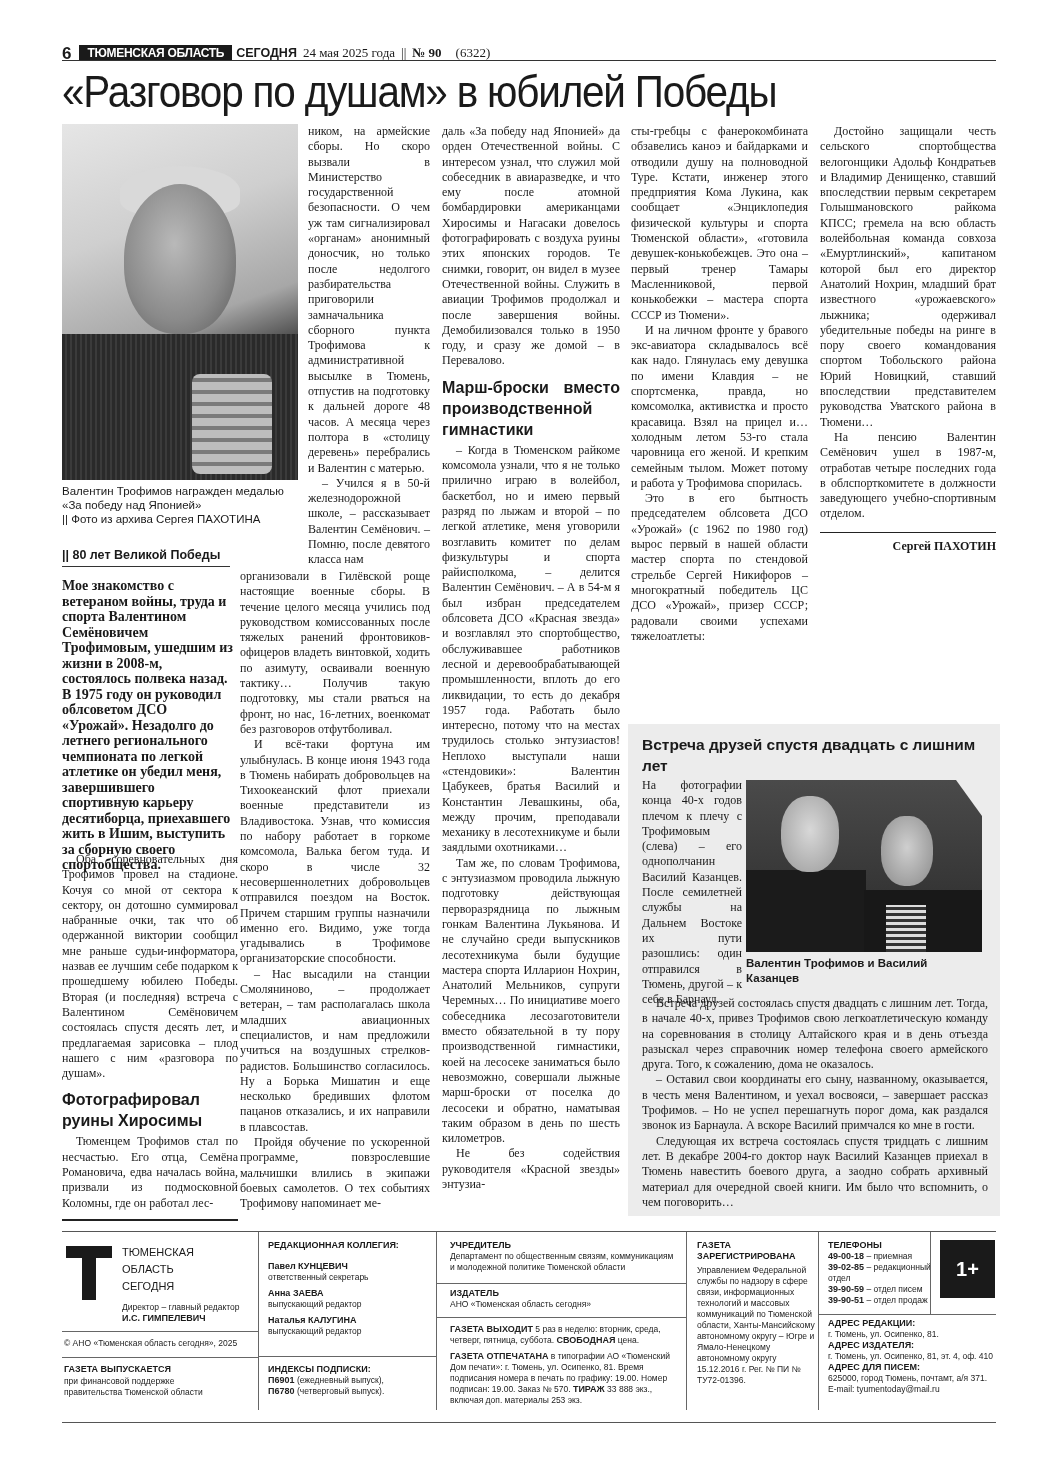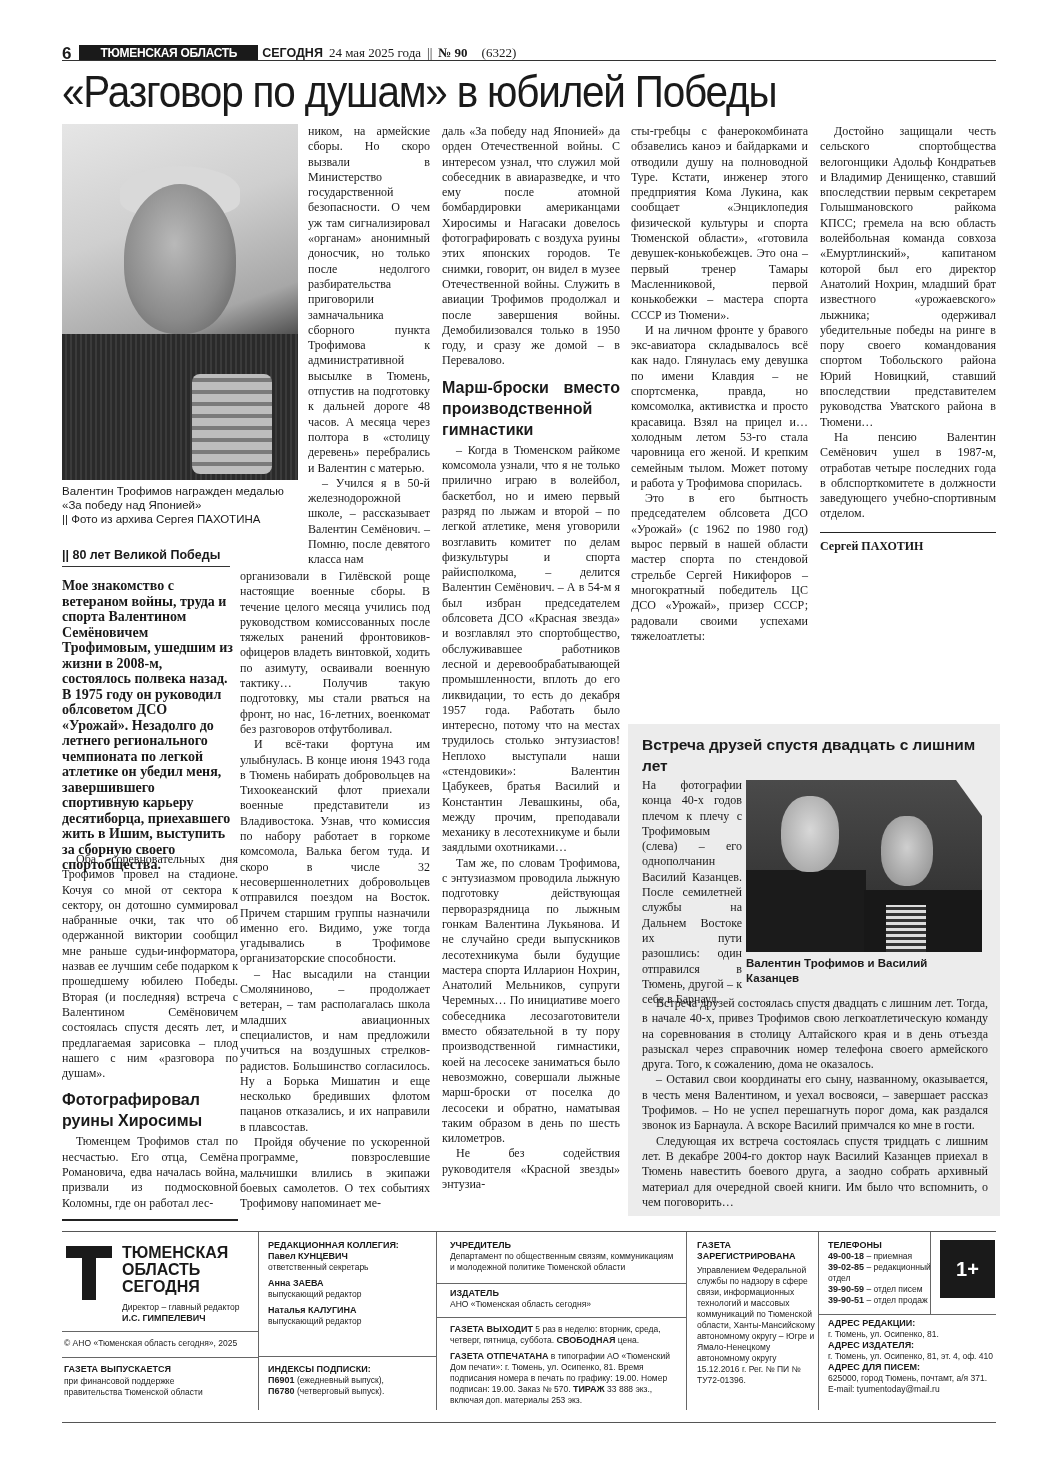--- a/index.html
+++ b/index.html
@@ -1,37 +1,37 @@
 <!DOCTYPE html>
 <html><head>
 <meta charset="utf-8">
 <style>
 *{box-sizing:border-box;margin:0;padding:0}
 body{width:1058px;height:1464px;background:#fff;color:#1a1a1a;position:relative;overflow:hidden;font-family:"Liberation Serif","DejaVu Serif",serif}
 .abs{position:absolute}
 .hdr{left:62px;top:44px;height:18px;display:flex;align-items:center;font-size:13px;white-space:nowrap}
 .pn{font-family:"Liberation Sans",sans-serif;font-size:17px;font-weight:bold;margin-right:8px;line-height:1}
-.brand{background:#1a1a1a;color:#fff;font-family:"Liberation Sans",sans-serif;font-weight:bold;font-size:12px;padding:1px 21px;letter-spacing:-.3px}
+.brand{background:#1a1a1a;color:#fff;font-family:"Liberation Sans",sans-serif;font-weight:bold;font-size:12px;padding:1px 8px;letter-spacing:-.3px}
 .brand2{font-family:"Liberation Sans",sans-serif;font-weight:bold;font-size:12.5px;margin:0 6px 0 4px}
 .hdr-line{left:62px;top:60px;width:934px;height:1px;background:#333}
 .title{left:62px;top:64px;width:940px;font-family:"Liberation Sans",sans-serif;font-size:44px;line-height:56px;letter-spacing:-1.3px;font-weight:normal;transform:scaleX(.92);transform-origin:left}
 .photo1{left:62px;top:124px;width:236px;height:356px;background:linear-gradient(160deg,#e6e6e6 0%,#cfcfcf 30%,#a7a7a7 55%,#3a3a3a 70%,#262626 100%);overflow:hidden}
 .photo1 .face{position:absolute;left:62px;top:60px;width:112px;height:150px;border-radius:50% 50% 45% 45%;background:radial-gradient(ellipse at 45% 40%,#b9b9b9,#8a8a8a 60%,#5a5a5a)}
 .photo1 .hair{position:absolute;left:58px;top:42px;width:120px;height:50px;border-radius:50% 50% 30% 30%;background:#d9d9d9}
 .photo1 .suit{position:absolute;left:0;top:210px;width:236px;height:146px;background:repeating-linear-gradient(90deg,#2a2a2a 0 3px,#3b3b3b 3px 5px)}
 .photo1 .medals{position:absolute;left:130px;top:250px;width:80px;height:100px;background:repeating-linear-gradient(0deg,#bdbdbd 0 8px,#7a7a7a 8px 12px);border-radius:8px}
 .cap{font-family:"Liberation Sans",sans-serif;font-size:11.5px;line-height:14px}
 .cap b{font-weight:normal}
 .rubric{left:62px;top:548px;width:168px;font-family:"Liberation Sans",sans-serif;font-weight:bold;font-size:12.5px;border-bottom:1px solid #333;padding-bottom:4px}
 .lead{left:62px;top:578px;width:172px;font-weight:bold;font-size:14px;line-height:15.5px}
 .col{font-size:12px;line-height:15.3px;text-align:justify;hyphens:auto}
 .col p{text-indent:14px}
 .sub{font-family:"Liberation Sans",sans-serif;font-weight:bold;font-size:16px;line-height:21px;margin:8px 0 3px}
 .rule{height:2px;background:#222}
-.author{font-weight:bold;font-size:12px;}
+.author{font-weight:bold;font-size:12px;text-align:right}
 .box{left:628px;top:724px;width:372px;height:492px;background:#ececec}
 .box .h{position:absolute;left:14px;top:10px;width:350px;font-family:"Liberation Sans",sans-serif;font-weight:bold;font-size:15.5px;line-height:21px}
 .box .lt{position:absolute;left:14px;top:54px;width:100px;font-size:12px;line-height:15.3px;text-align:justify}
 .photo2{position:absolute;left:118px;top:56px;width:236px;height:172px;background:linear-gradient(180deg,#4a4a4a,#2a2a2a);overflow:hidden}
 .photo2 .p1{position:absolute;left:35px;top:16px;width:58px;height:76px;border-radius:45%;background:radial-gradient(ellipse at 50% 45%,#d8d8d8,#9a9a9a)}
 .photo2 .p2{position:absolute;left:135px;top:36px;width:52px;height:70px;border-radius:45%;background:radial-gradient(ellipse at 50% 45%,#cfcfcf,#8a8a8a)}
 .photo2 .s1{position:absolute;left:0;top:90px;width:120px;height:90px;background:#1b1b1b}
 .photo2 .s2{position:absolute;left:118px;top:110px;width:120px;height:70px;background:#181818}
 .photo2 .st{position:absolute;left:140px;top:125px;width:40px;height:50px;background:repeating-linear-gradient(0deg,#ddd 0 3px,#333 3px 6px)}
 .photo2 .corner{position:absolute;right:0;top:0;width:0;height:0;border-top:36px solid #ececec;border-left:26px solid transparent}
@@ -41,21 +41,21 @@
 .ftop{left:62px;top:1231px;width:934px;height:1px;background:#555}
 .fbot{left:62px;top:1422px;width:934px;height:1px;background:#555}
 .fs{font-family:"Liberation Sans",sans-serif;font-size:8.5px;line-height:11px;color:#222}
 .fs b{font-size:9px;font-weight:bold}
 .fh{font-family:"Liberation Sans",sans-serif;font-weight:bold;font-size:9px;line-height:11px}
 .vl{width:1px;background:#666}
 .hl{height:1px;background:#666}
 .logoT{left:66px;top:1246px;width:46px;height:54px}
 .logoT .bar{position:absolute;left:0;top:0;width:46px;height:12px;background:#1a1a1a}
 .logoT .stem{position:absolute;left:16px;top:0;width:14px;height:54px;background:#1a1a1a}
-.logoname{left:122px;top:1244px;font-family:"Liberation Sans",sans-serif;font-weight:bold;font-size:16px;line-height:17px}
+.logoname{left:122px;top:1244px;font-family:"Liberation Sans",sans-serif;font-weight:normal;font-size:11px;line-height:17px}
 .age{left:940px;top:1240px;width:55px;height:58px;background:#1a1a1a;color:#fff;font-family:"Liberation Sans",sans-serif;font-weight:bold;font-size:20px;display:flex;align-items:center;justify-content:center}
 </style>
 </head>
 <body>
 
 <div class="abs hdr">
   <span class="pn">6</span>
   <span class="brand">ТЮМЕНСКАЯ ОБЛАСТЬ</span>
   <span class="brand2">СЕГОДНЯ</span>
   <span>24 мая 2025 года</span>
@@ -154,21 +154,21 @@
 <div class="abs fh" style="left:122px;top:1313px">И.С. ГИМПЕЛЕВИЧ</div>
 <div class="abs hl" style="left:62px;top:1331px;width:196px"></div>
 <div class="abs fs" style="left:64px;top:1338px">© АНО «Тюменская область сегодня», 2025</div>
 <div class="abs hl" style="left:62px;top:1357px;width:196px"></div>
 <div class="abs fh" style="left:64px;top:1364px">ГАЗЕТА ВЫПУСКАЕТСЯ</div>
 <div class="abs fs" style="left:64px;top:1376px;width:150px">при финансовой поддержке правительства Тюменской области</div>
 
 <div class="abs vl" style="left:258px;top:1232px;height:178px"></div>
 <div class="abs" style="left:268px;top:1240px;width:170px">
   <div class="fh">РЕДАКЦИОННАЯ КОЛЛЕГИЯ:</div>
-  <div style="margin-top:0">
+  <div style="margin-top:10px">
       <div class="fh">Павел КУНЦЕВИЧ</div>
       <div class="fs">ответственный секретарь</div>
     </div>
   <div style="margin-top:5px">
       <div class="fh">Анна ЗАЕВА</div>
       <div class="fs">выпускающий редактор</div>
     </div>
   <div style="margin-top:5px">
       <div class="fh">Наталья КАЛУГИНА</div>
       <div class="fs">выпускающий редактор</div>

